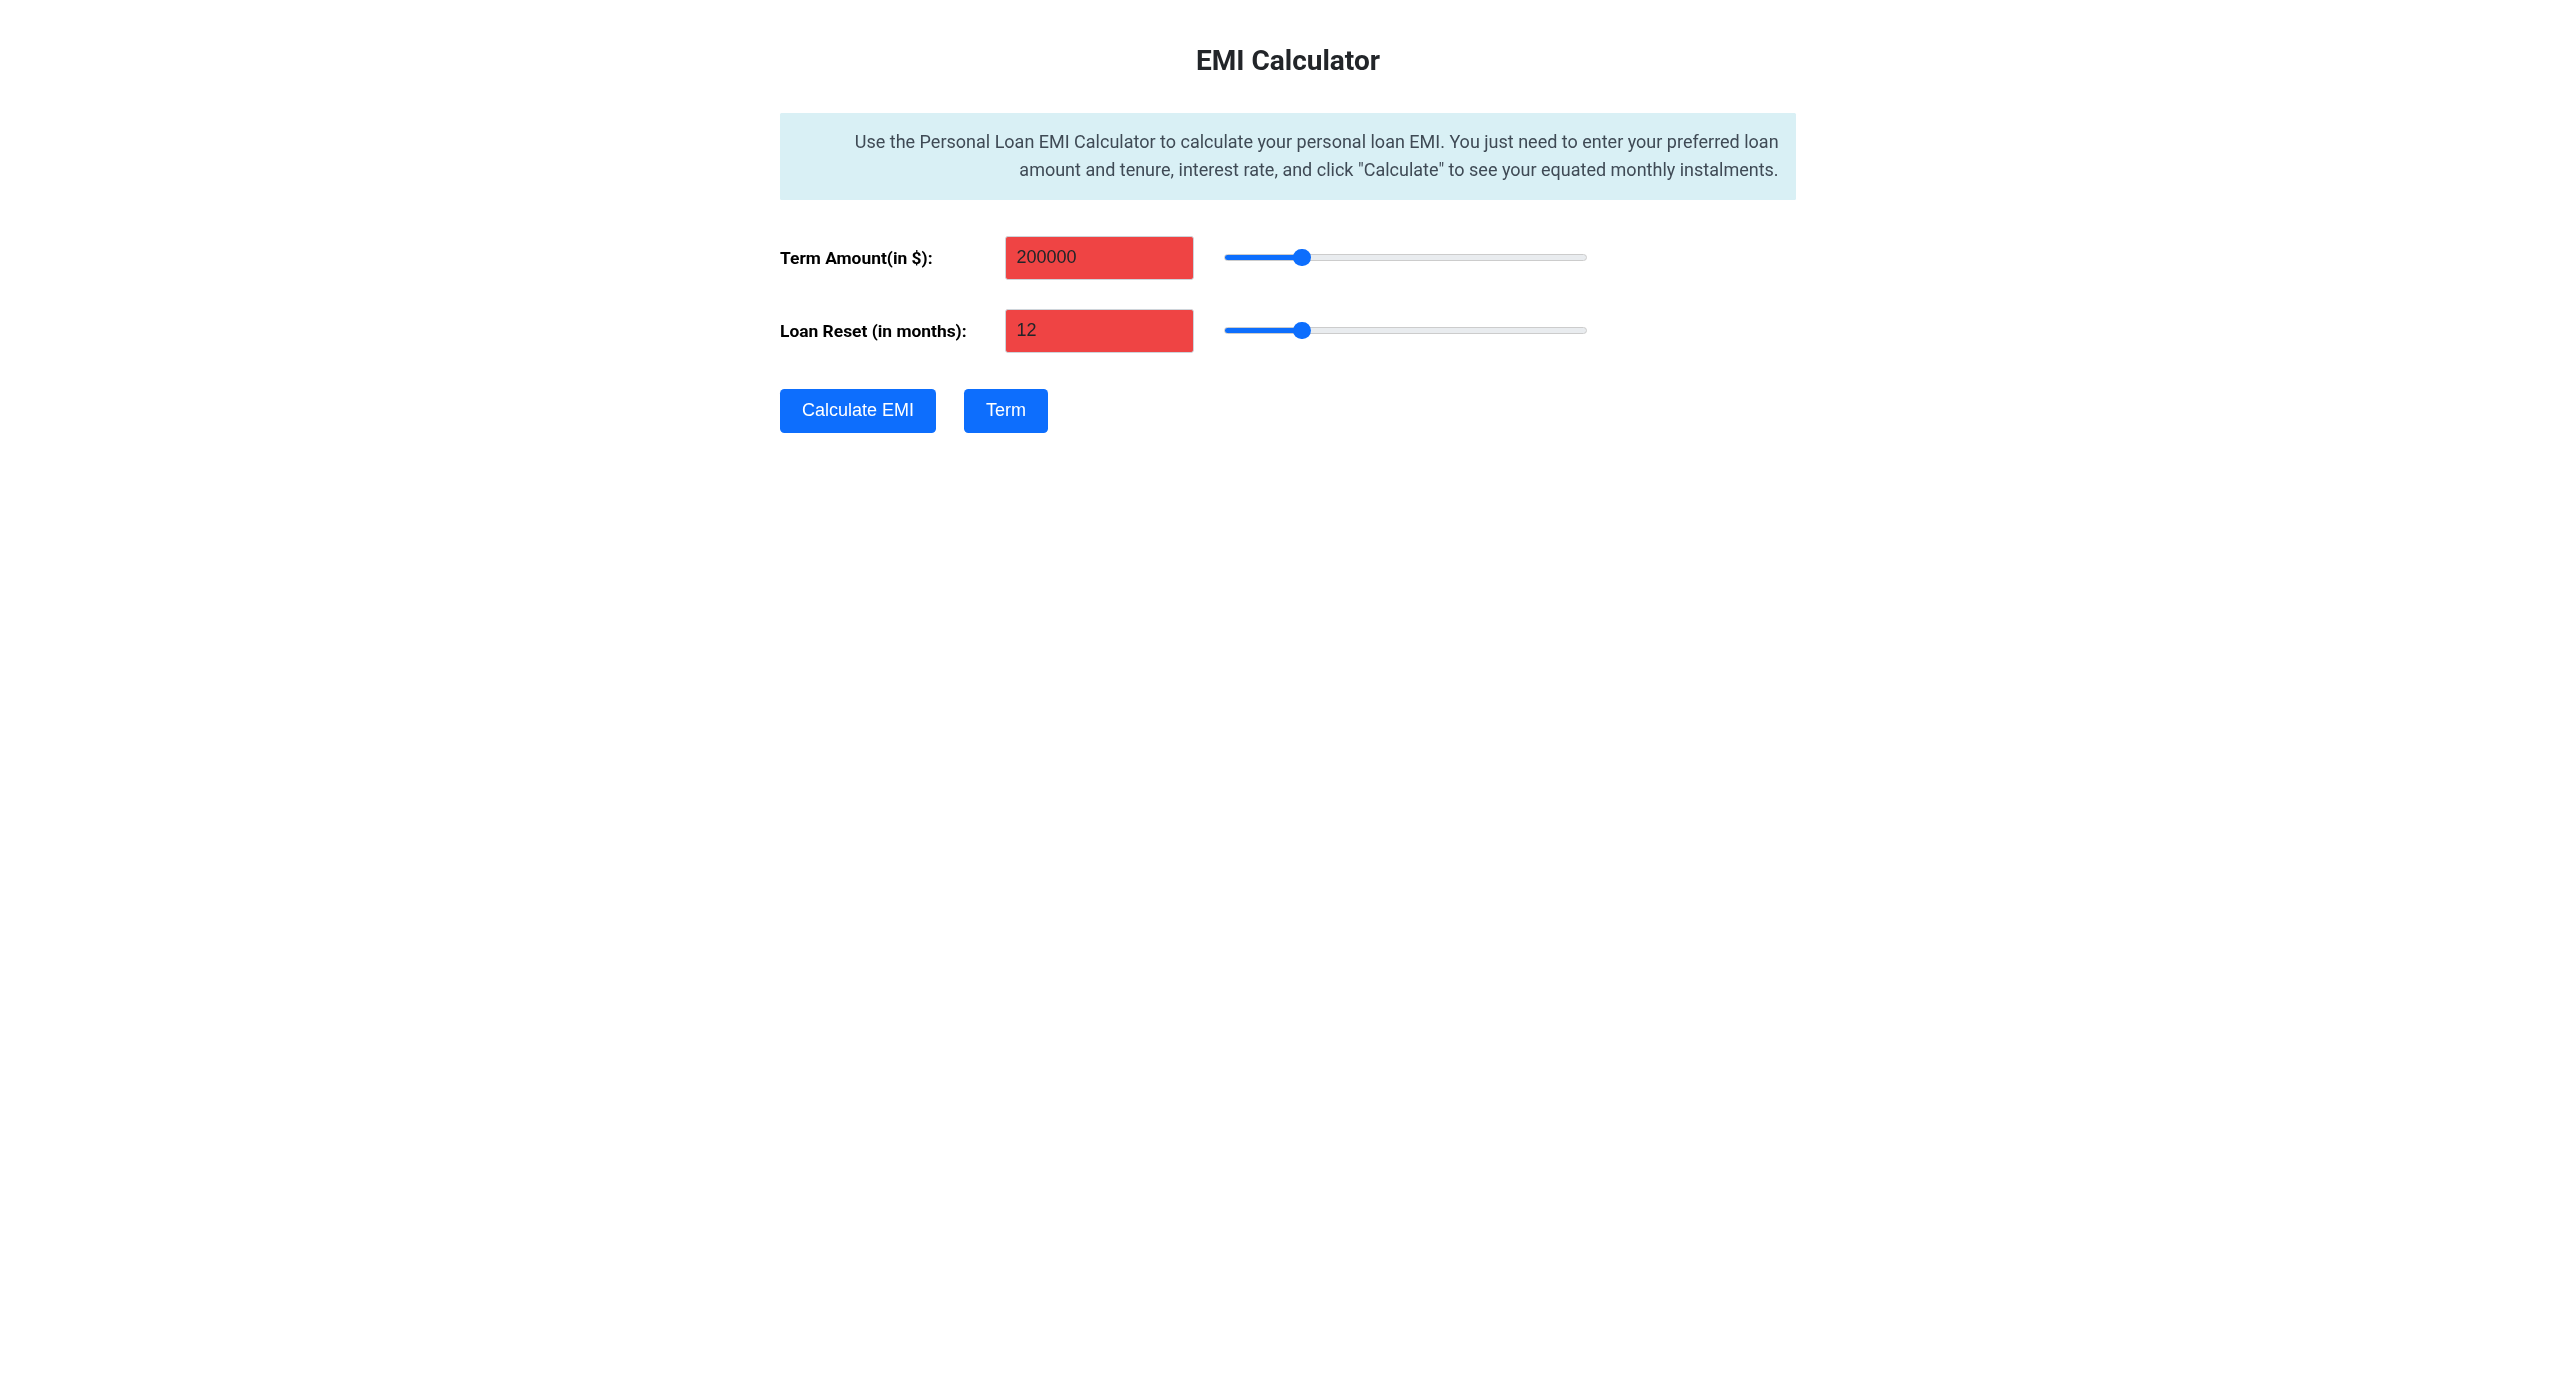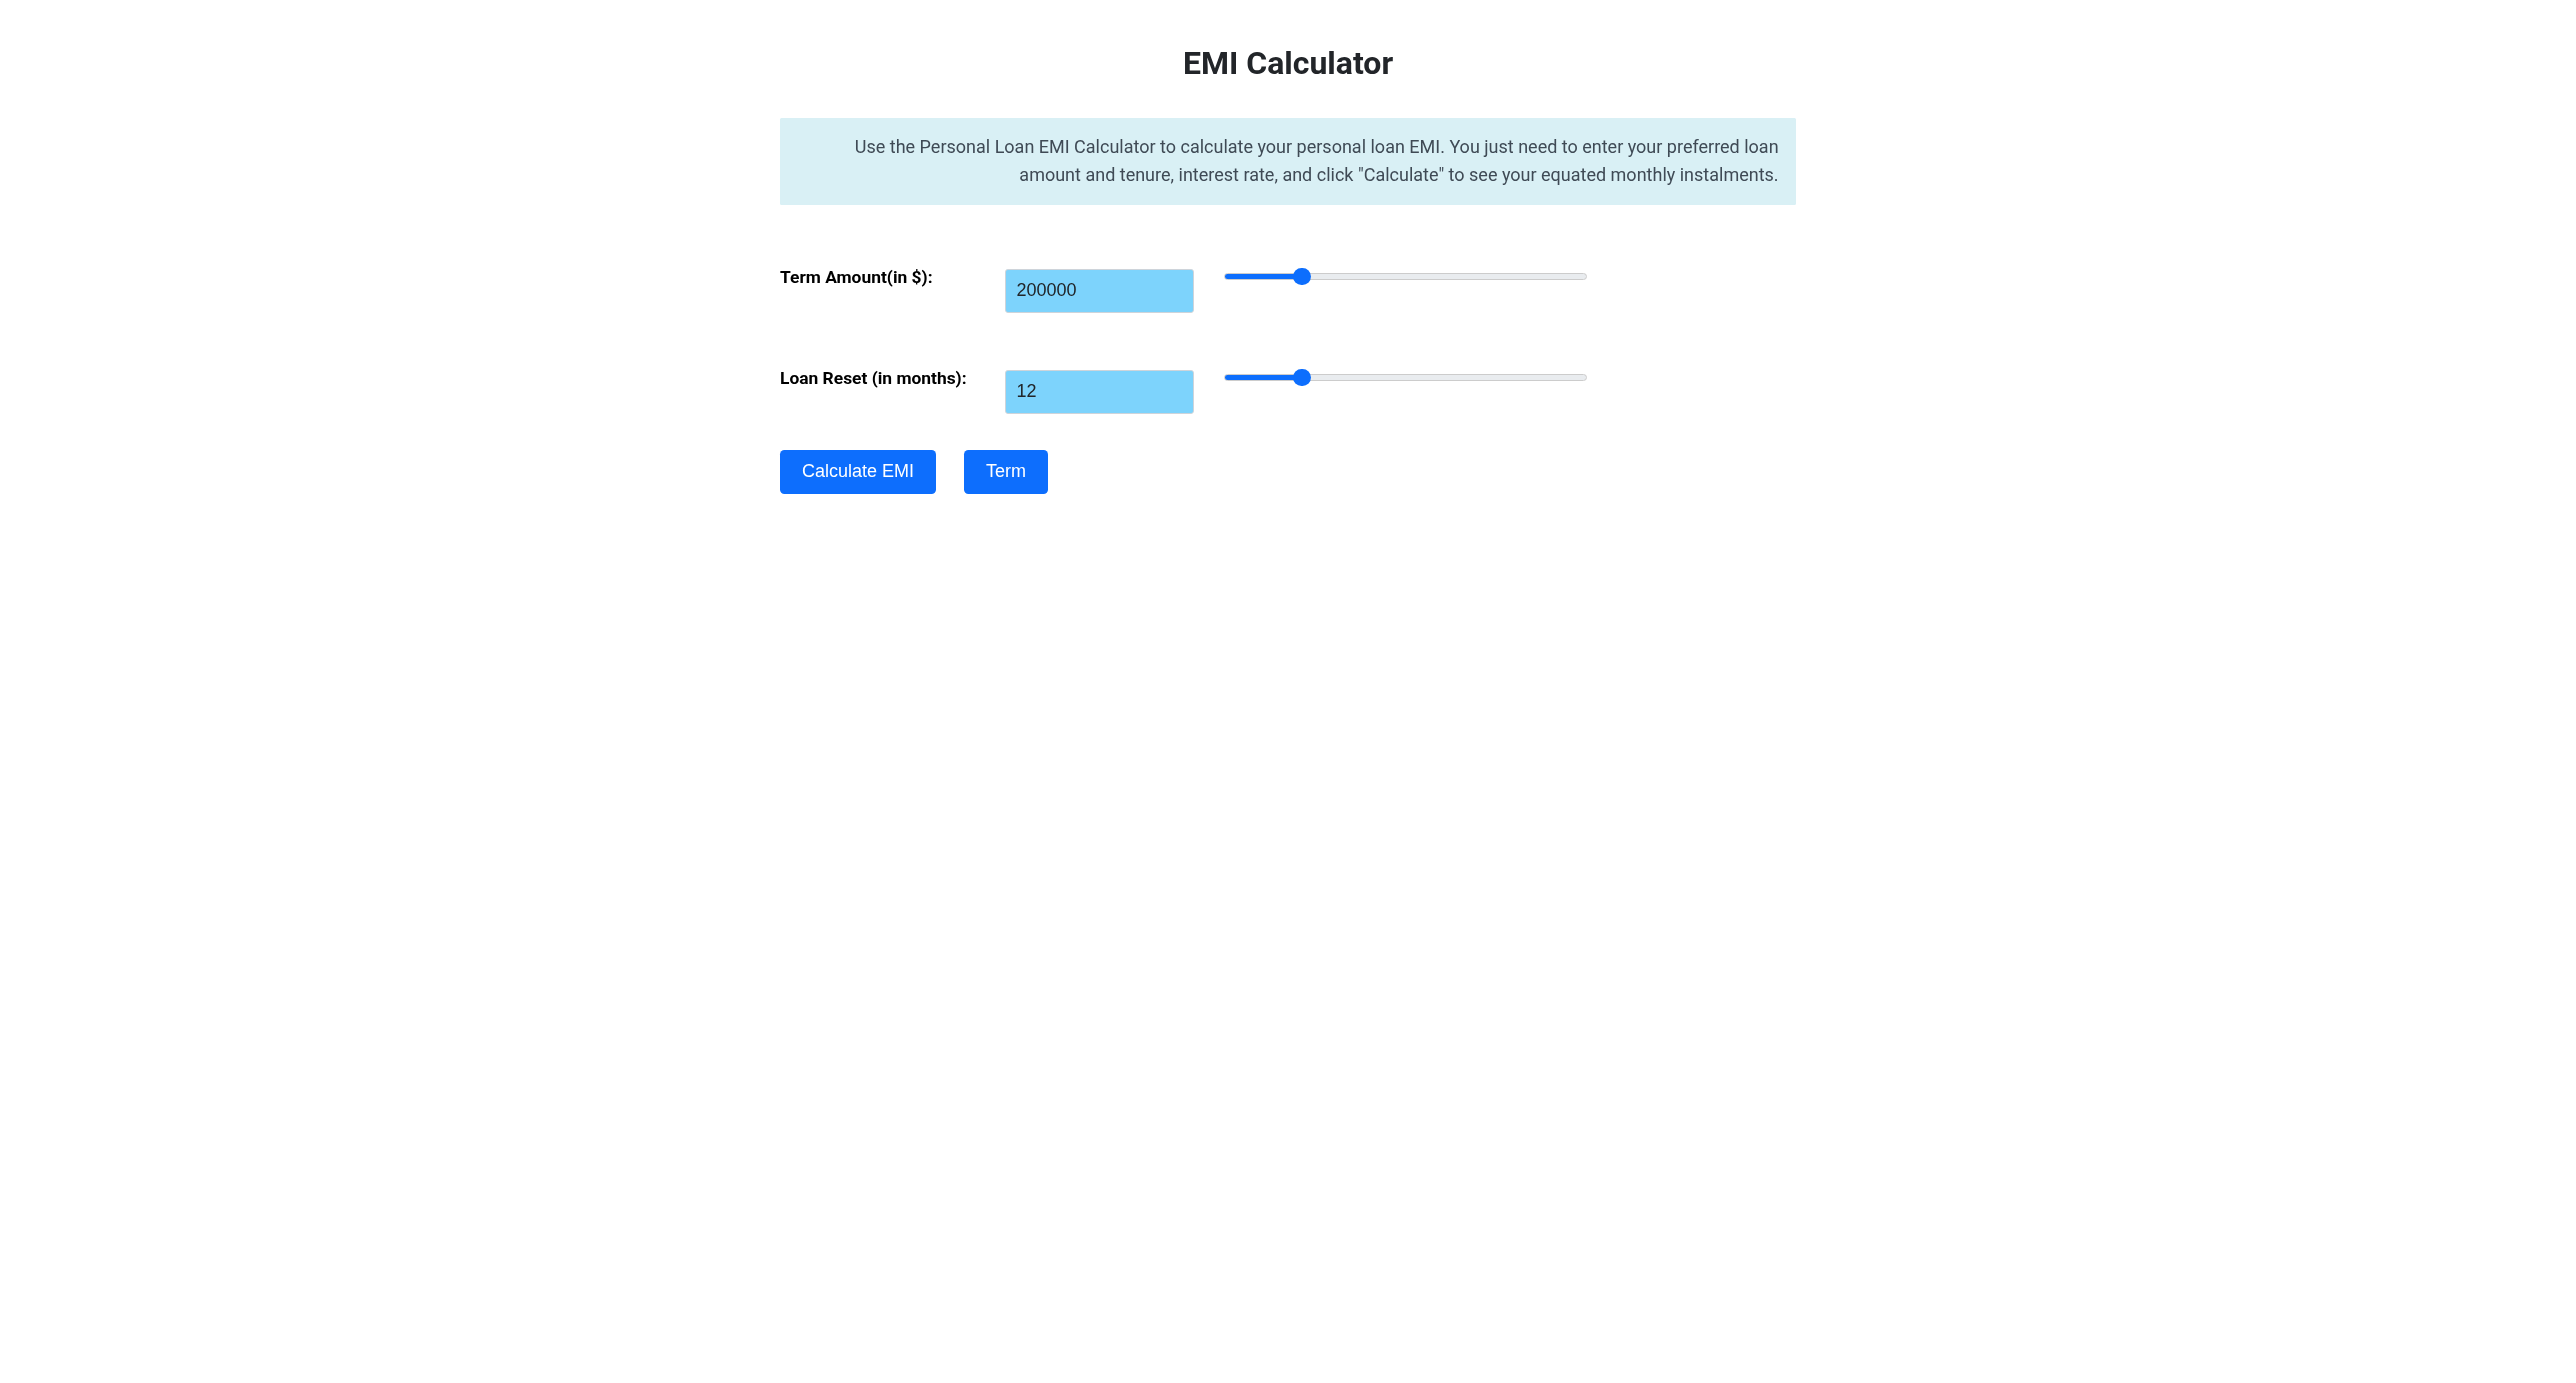--- a/index.html
+++ b/index.html
@@ -12,21 +12,21 @@
       background: #ffffff;
       color: #212529;
       padding: 44px 36px;
     }
     .container {
       max-width: 1016px;
       margin: 0 auto;
     }
     h1 {
       text-align: center;
-      font-size: 32px;
+      font-size: 28px;
       font-weight: 700;
       color: #222529;
       margin-bottom: 36px;
     }
     .info-box {
       background: #d9f0f5;
       color: #3f4a55;
       padding: 14.5px 17.4px;
       font-size: 18px;
       line-height: 1.6;
@@ -48,23 +48,22 @@
       flex-shrink: 0;
     }
     .number-input {
       width: 189px;
       height: 44px;
       border: 0.7px solid #ced4da;
       border-radius: 2.9px;
       padding: 0 10.2px;
       font-size: 18px;
       color: #212529;
-      background: #7dd3fc;
+      background: #ef4444;
       flex-shrink: 0;
-      margin-top: 28px;
     }
     .slider-wrap {
       flex: 1;
       display: flex;
       align-items: center;
       padding-left: 22px;
       max-width: 385px;
     }
     input[type="range"] {
       -webkit-appearance: none;

